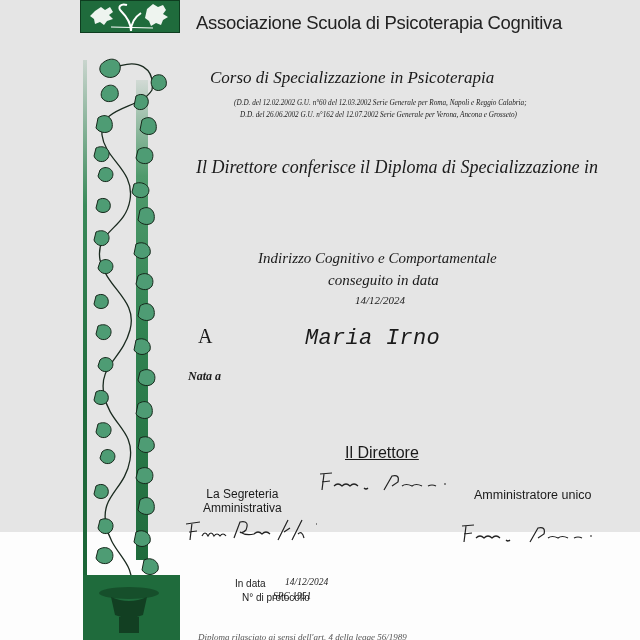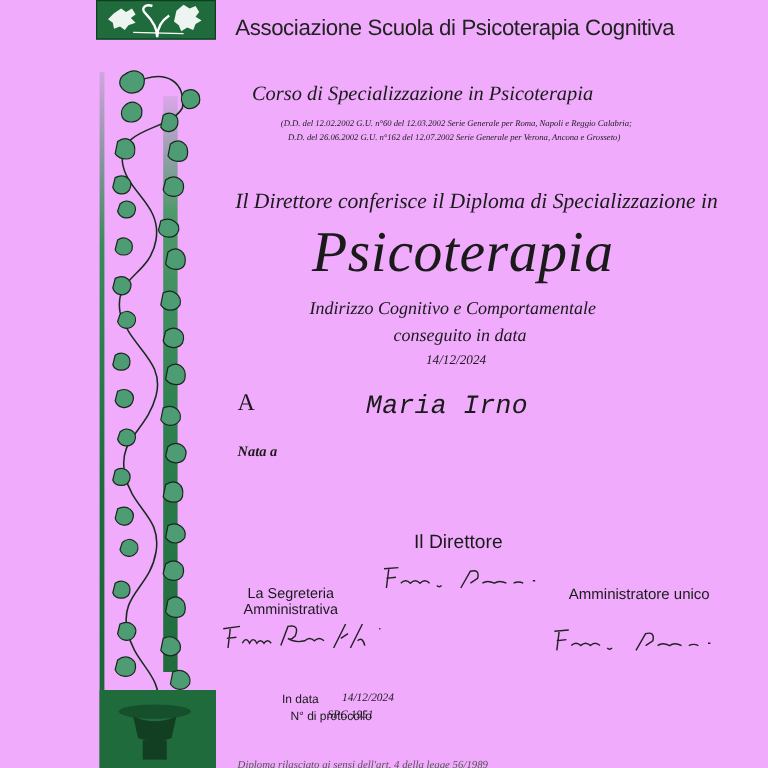--- a/index.html
+++ b/index.html
@@ -3,22 +3,22 @@
   <meta charset="utf-8">
   <style>
     html, body {
       margin: 0; padding: 0;
       width: 640px; height: 640px;
       background: #fdfdfd;
       overflow: hidden;
     }
     .page {
       position: relative;
-      width: 640px; height: 640px;
-      background: #f0abfc;
+      width: 640px; height: 532px;
+      background: #e5e5e5;
     }
     
     .border-art {
       position: absolute;
       left: 80px; top: 0;
       width: 100px; height: 640px;
     }
     .logo-box {
       position: absolute;
       left: 0; top: 0;
@@ -56,23 +56,23 @@
     .corso { left: 210px; top: 68px; font-size: 17px; font-style: italic; }
     .dd1 { left: 234px; top: 99px; font-size: 7.2px; font-style: italic; }
     .dd2 { left: 240px; top: 111px; font-size: 7.2px; font-style: italic; }
     .conferisce { left: 196px; top: 157px; font-size: 18px; font-style: italic; }
     .title { left: 260px; top: 183px; font-size: 48px; font-style: italic; letter-spacing: 0.5px; }
     .indirizzo { left: 258px; top: 250px; font-size: 15px; font-style: italic; }
     .conseguito { left: 328px; top: 272px; font-size: 15px; font-style: italic; }
     .datedip { left: 355px; top: 294px; font-size: 11px; font-style: italic; }
     .a-label { left: 198px; top: 325px; font-size: 20px; }
     .name { left: 305px; top: 326px; font-size: 22px; font-style: italic; font-family: Liberation Mono, monospace; letter-spacing: 0.3px; }
-    .nata { left: 198px; top: 369px; font-size: 12px; font-style: italic; font-weight: bold; }
+    .nata { left: 188px; top: 369px; font-size: 12px; font-style: italic; font-weight: bold; }
     .birth { left: 300px; top: 367px; font-size: 14px; font-style: italic; }
-    .direttore { left: 345px; top: 444px; font-size: 16px; }
+    .direttore { left: 345px; top: 444px; font-size: 16px; text-decoration: underline; }
     .segreteria { left: 203px; top: 487px; font-size: 12px; line-height: 14px; text-align: center; }
     .amministratore { left: 474px; top: 488px; font-size: 12.5px; }
     .indata { left: 198px; top: 578px; font-size: 10px; padding-left: 37px; }
     .protocollo { left: 198px; top: 592px; font-size: 10px; padding-left: 44px; }
     .indata-v { left: 285px; top: 577px; font-size: 9.5px; font-style: italic; }
     .protocollo-v { left: 273px; top: 591px; font-size: 9.5px; font-style: italic; text-align: center; }
     .footer { left: 198px; top: 632px; font-size: 9px; color: #555; font-style: italic; }
 
     .sig { position: absolute; }
   </style>
@@ -141,21 +141,20 @@
       </svg>
     </div>
   </div>
 
   <div class="t sans assoc">Associazione Scuola di Psicoterapia Cognitiva</div>
   <div class="t serif corso">Corso di Specializzazione in Psicoterapia</div>
   <div class="t serif dd1">(D.D. del 12.02.2002 G.U. n°60 del 12.03.2002 Serie Generale per Roma, Napoli e Reggio Calabria;</div>
   <div class="t serif dd2">D.D. del 26.06.2002 G.U. n°162 del 12.07.2002 Serie Generale per Verona, Ancona e Grosseto)</div>
 
   <div class="t serif conferisce">Il Direttore conferisce il Diploma di Specializzazione in</div>
-  <div class="t serif title">Psicoterapia</div>
   <div class="t serif indirizzo">Indirizzo Cognitivo e Comportamentale</div>
   <div class="t serif conseguito">conseguito in data</div>
   <div class="t serif datedip">14/12/2024</div>
   <div class="t serif a-label">A</div>
   <div class="t name">Maria Irno</div>
   <div class="t serif nata">Nata a</div>
 
   <div class="t sans direttore">Il Direttore</div>
   <svg class="sig" style="left:318px; top:470px;" width="150" height="26" viewBox="0 0 150 26">
     <path d="M2 4 L14 3 M6 4 L4 20 M4 12 L12 11 M16 16 q4 -4 8 0 q4 -4 8 0 q4 -4 8 0 M46 18 q2 2 4 0 M66 20 L74 6 q8 -2 6 6 l-6 4 M84 16 q4 -3 10 0 q4 -3 10 0 M110 16 q4 -2 8 0 M126 14 l2 0" stroke="#222" stroke-width="1.2" fill="none"></path>

